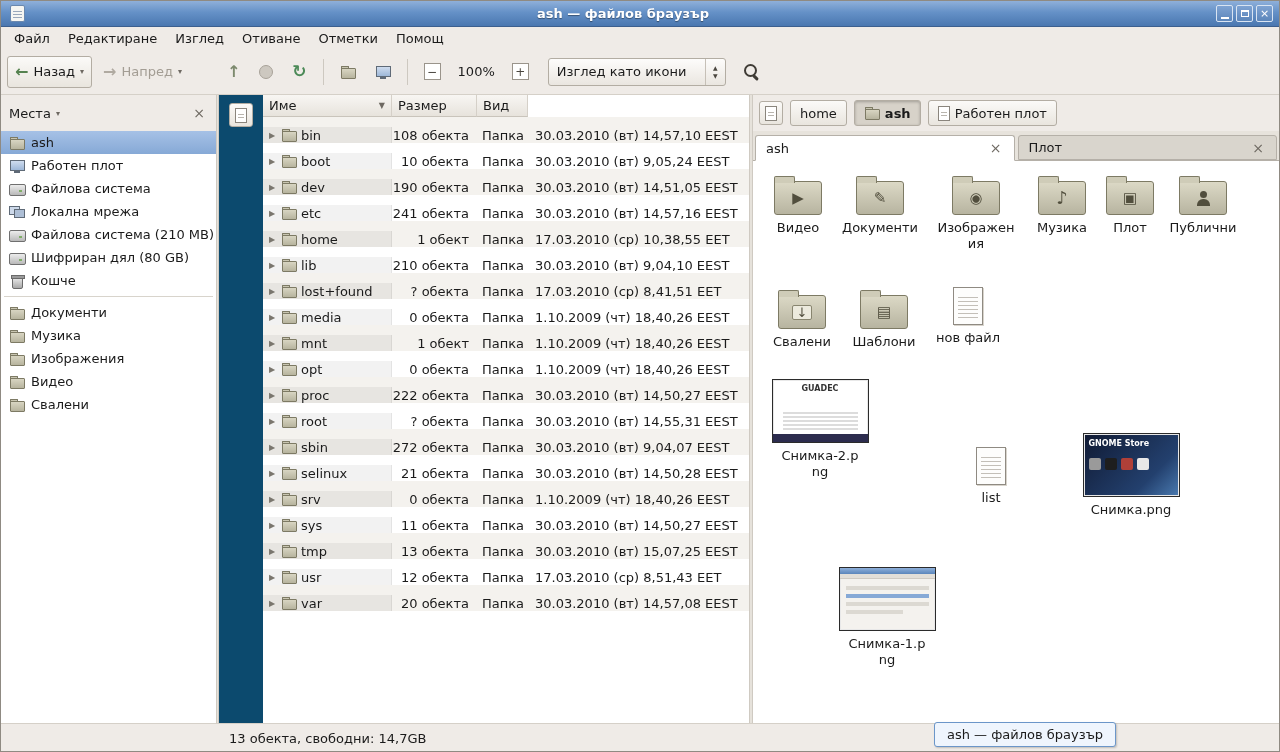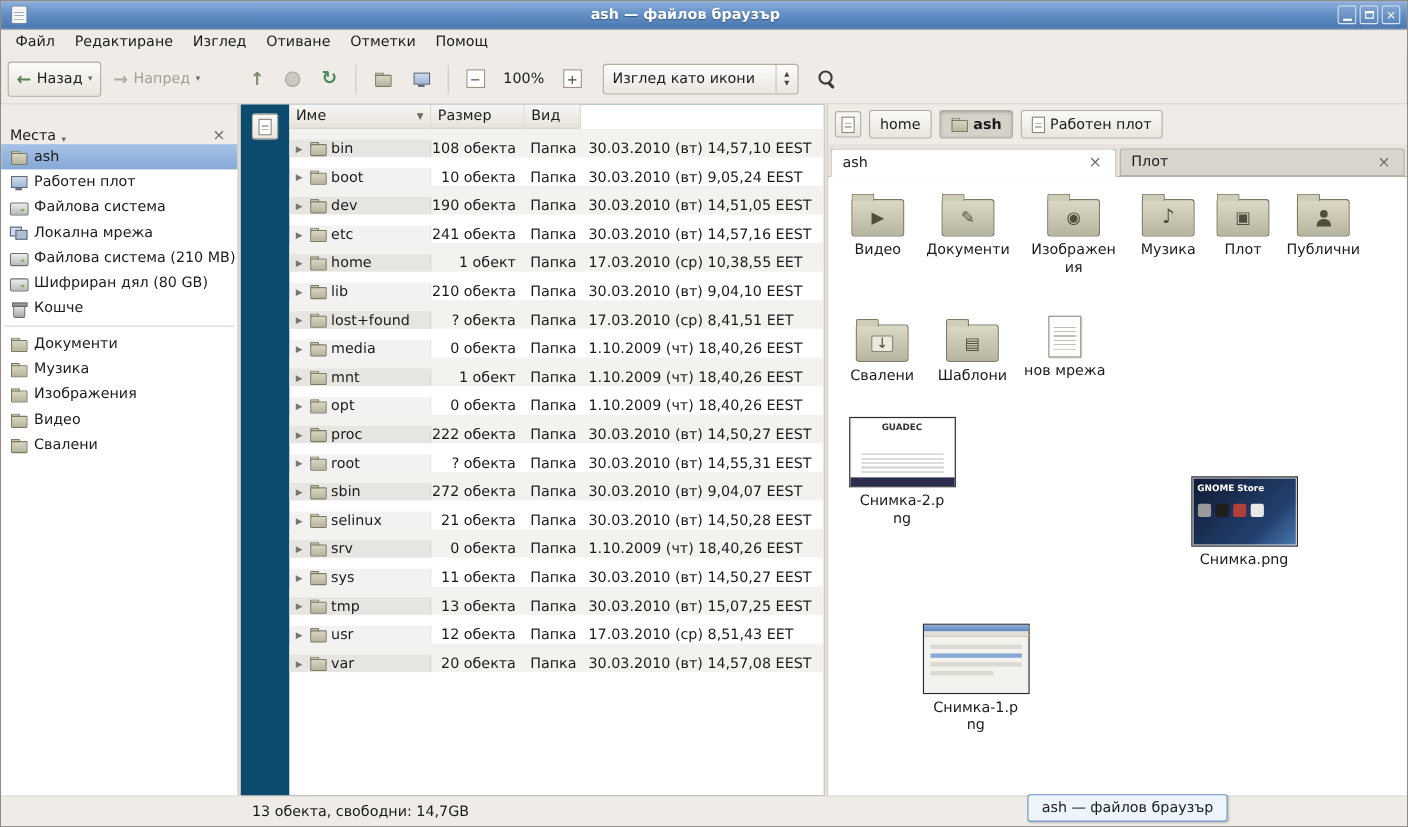--- a/index.html
+++ b/index.html
@@ -45,21 +45,21 @@
   .search-btn{width:30px;height:30px;display:flex;align-items:center;justify-content:center;margin-left:8px;}
   .search-glass{width:17px;height:17px;position:relative;}
   .search-glass::before{content:"";position:absolute;top:1px;left:1px;width:9px;height:9px;border:2px solid #3f3b35;border-radius:50%;}
   .search-glass::after{content:"";position:absolute;bottom:1px;right:1px;width:7px;height:3px;background:#3f3b35;border-radius:2px;transform:rotate(45deg);}
   
   .main{display:flex;height:628px;}
   .splitter{background:#e6e2db;border-left:1px solid #cfcac2;border-right:1px solid #cfcac2;}
   .sp1{width:3px;} .sp2{width:4px;}
   
   .sidebar{width:215px;display:flex;flex-direction:column;background:#efebe7;}
-  .side-header{height:36px;display:flex;align-items:flex-end;padding:0 8px;gap:5px;}
+  .side-header{height:36px;display:flex;align-items:center;padding:0 8px;gap:5px;}
   .side-close{margin-left:auto;color:#6e6962;font-size:14px;padding:0 3px;}
   .side-list{flex:1;background:#fff;overflow:hidden;}
   .side-item{height:23px;display:flex;align-items:center;gap:6px;padding-left:8px;}
   .side-item.selected{background:linear-gradient(#a6c1e6,#86a9d6);}
   .side-item.sep{height:9px;pointer-events:none;padding:0 3px;}
   .side-item.sep::after{content:"";flex:1;height:1px;background:#d8d4cc;}
   
   .mi{width:16px;height:16px;position:relative;flex:0 0 auto;display:inline-block;}
   .mi-folder::before{content:"";position:absolute;top:2px;left:1px;width:6px;height:3px;background:#c9c6b1;border:1px solid #7d7a64;border-bottom:none;border-radius:1px 1px 0 0;}
   .mi-folder::after{content:"";position:absolute;top:4px;left:1px;width:13px;height:9px;background:linear-gradient(#d8d5c2,#b7b49e);border:1px solid #7d7a64;border-radius:1px;}
@@ -613,31 +613,35 @@
           <span class="ivi-label">Свалени</span>
         </div>
         <div class="ivi" style="left:88px;top:128px;">
           <span class="bigfolder">
               <span class="emblem em-templates"></span>
             </span>
           <span class="ivi-label">Шаблони</span>
         </div>
         <div class="ivi" style="left:172px;top:126px;">
           <span class="paper-big"></span>
-          <span class="ivi-label nowrapish">нов мрежа</span>
+          <span class="ivi-label nowrapish">нов файл</span>
         </div>
 
         <div class="ivi" style="left:17px;top:218px;width:100px;">
           <span class="thumb t-guadec">
             <span class="t-head"></span>
             <span class="t-title" style="display:block;">GUADEC</span>
             <span class="t-body"></span>
             <span class="t-foot"></span>
           </span>
           <span class="ivi-label nowrapish">Снимка-2.png</span>
+        </div>
+        <div class="ivi" style="left:195px;top:286px;">
+          <span class="paper-big"></span>
+          <span class="ivi-label nowrapish">list</span>
         </div>
         <div class="ivi" style="left:328px;top:272px;width:100px;">
           <span class="thumb t-store">
             <span class="t-title" style="display:block;">GNOME Store</span>
             <span class="t-shirts">
                 <i style="background:#9a9a9a;"></i>
                 <i style="background:#1e1e1e;"></i>
                 <i style="background:#b04038;"></i>
                 <i style="background:#e8e8e8;"></i>
               </span>

